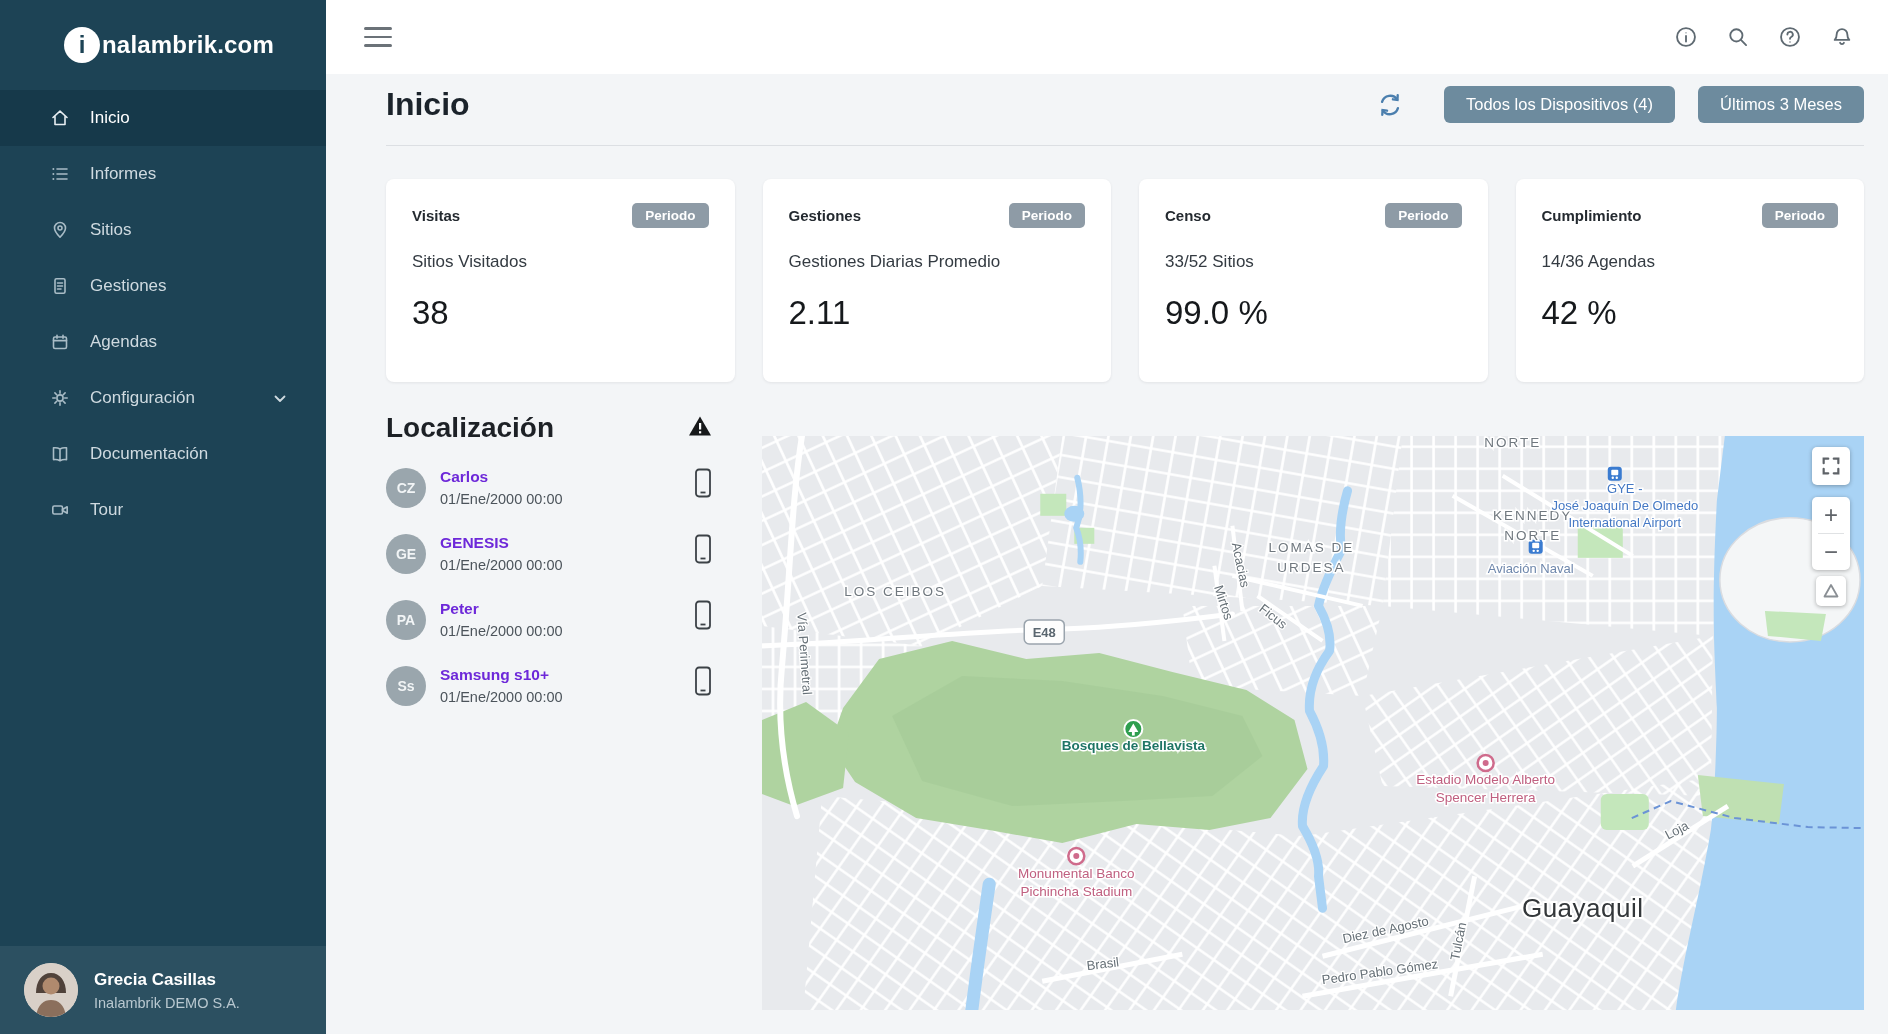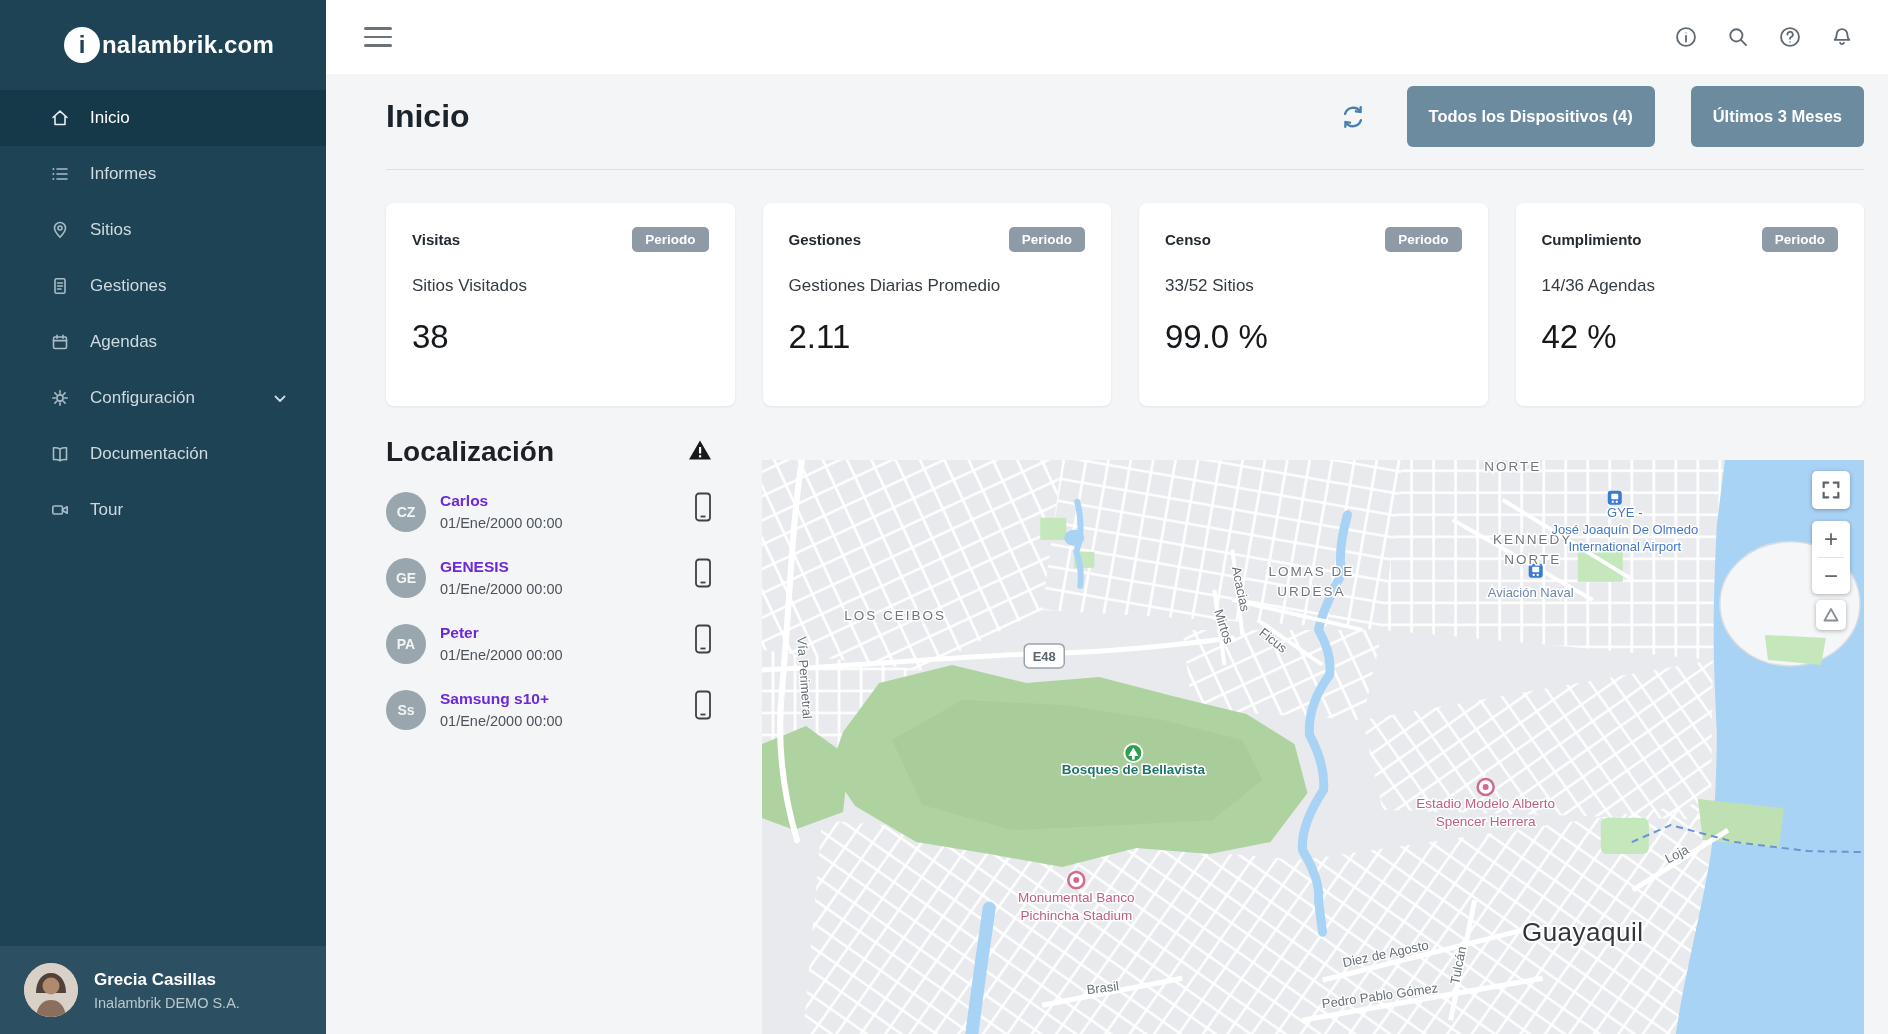--- a/index.html
+++ b/index.html
@@ -34,23 +34,23 @@
   .hamburger div { height:2.5px; background:#6b7278; border-radius:2px; margin:6px 0; }
   .topbar-icons { margin-left:auto; display:flex; align-items:center; gap:28px; }
   .tb-icon { width:24px; height:24px; cursor:pointer; display:flex; }
   .tb-icon svg { stroke:#5f6a72; fill:none; stroke-width:1.7; stroke-linecap:round; stroke-linejoin:round; }
 
   .content { padding:12px 24px 0 60px; flex:1; overflow:hidden; }
   .page-header { display:flex; align-items:center; }
   .page-title { font-size:32px; font-weight:700; color:#1b232b; }
   .header-actions { margin-left:auto; display:flex; align-items:center; }
   .refresh-icon { width:28px; height:28px; margin-right:40px; cursor:pointer; }
-  .btn { background:#6d8b9e; color:#ffffff; border:none; border-radius:6px; height:61px; padding:0 22px;
-         font-size:16.5px; font-weight:700; font-family:"Liberation Sans",sans-serif; cursor:pointer; }
-  .btn + .btn { margin-left:36px; }
+  .btn { background:#6d8b9e; color:#ffffff; border:none; border-radius:6px; height:37px; padding:0 22px;
+         font-size:16.5px; font-weight:400; font-family:"Liberation Sans",sans-serif; cursor:pointer; }
+  .btn + .btn { margin-left:23px; }
   .divider { height:1px; background:#dcdfe3; margin-top:22px; }
 
   .cards { display:flex; gap:28px; margin-top:33px; }
   .card { flex:1; background:#ffffff; border-radius:8px; box-shadow:0 1px 3px rgba(20,30,40,.08);
           padding:24px 26px; height:203px; }
   .card-top { display:flex; align-items:center; }
   .card-title { font-size:15px; font-weight:600; color:#242a30; }
   .badge { margin-left:auto; background:#8e9ba6; color:#ffffff; font-size:13.5px; font-weight:600;
            padding:5px 13px; border-radius:5px; }
   .card-sub { font-size:17px; color:#343b42; margin-top:24px; }

